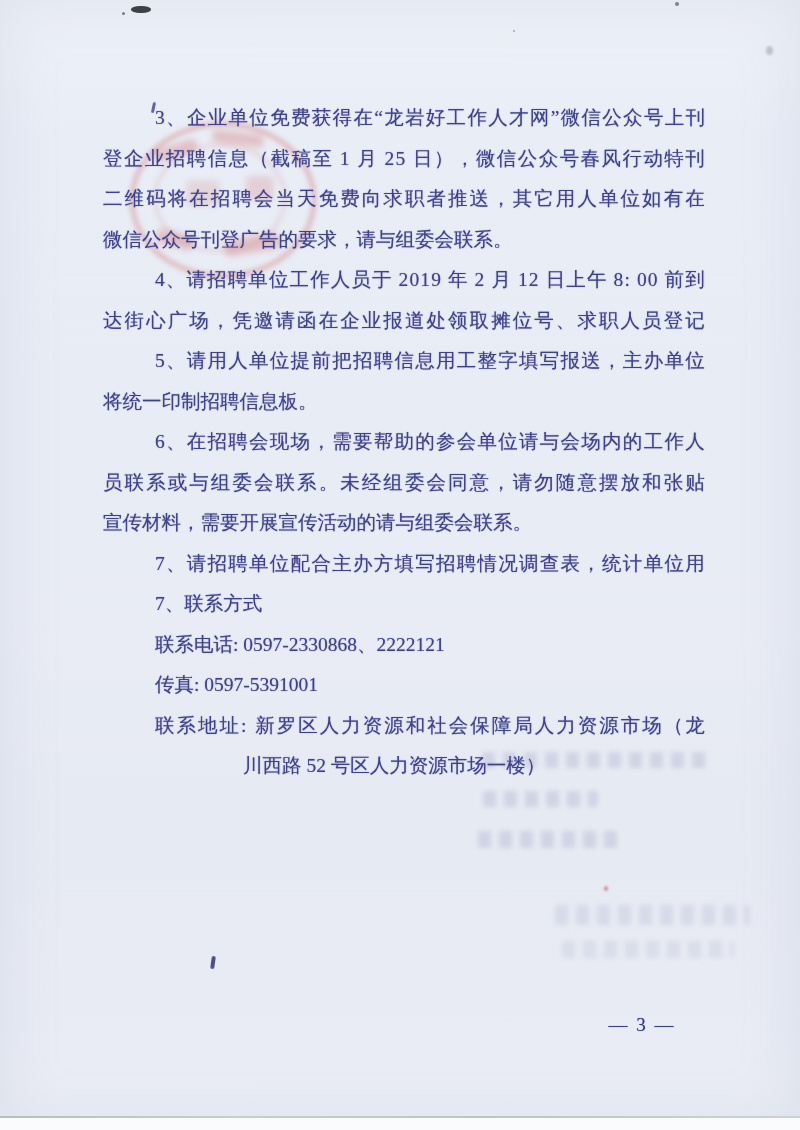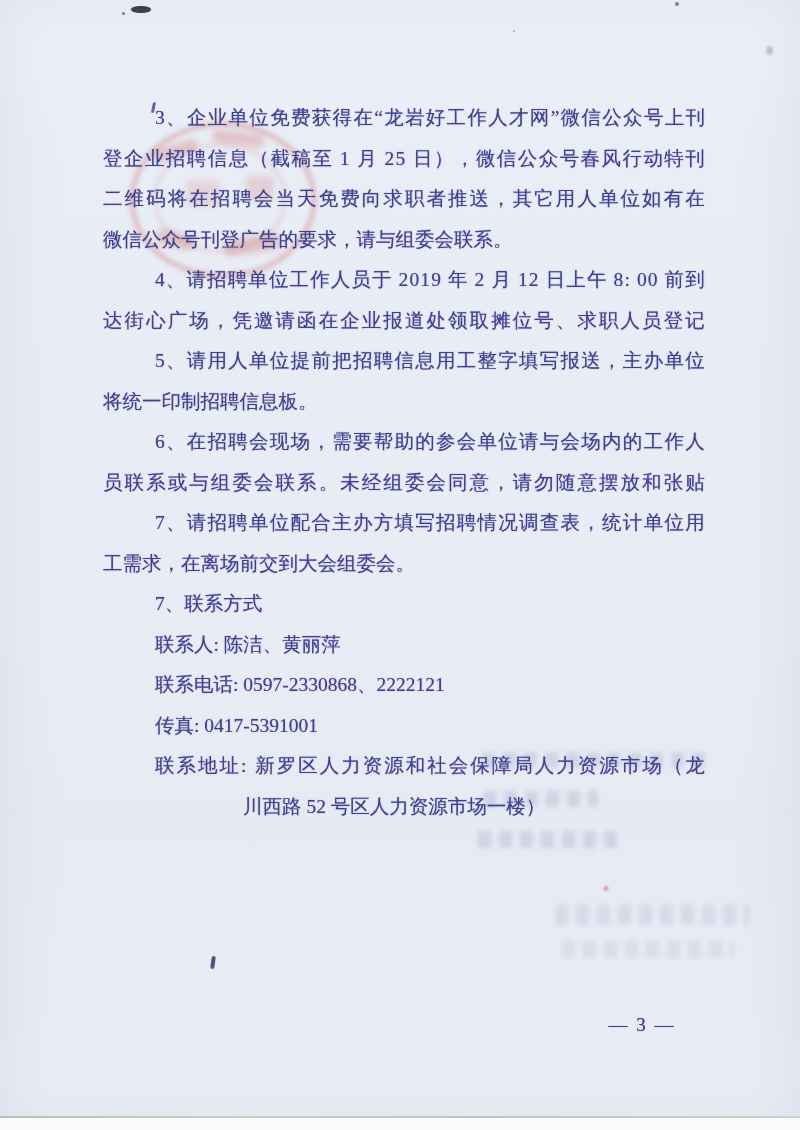--- a/index.html
+++ b/index.html
@@ -107,26 +107,25 @@
       <div class="line first just"><span>3</span><span>、</span><span>企</span><span>业</span><span>单</span><span>位</span><span>免</span><span>费</span><span>获</span><span>得</span><span>在</span><span>“</span><span>龙</span><span>岩</span><span>好</span><span>工</span><span>作</span><span>人</span><span>才</span><span>网</span><span>”</span><span>微</span><span>信</span><span>公</span><span>众</span><span>号</span><span>上</span><span>刊</span></div>
       <div class="line just"><span>登</span><span>企</span><span>业</span><span>招</span><span>聘</span><span>信</span><span>息</span><span>（</span><span>截</span><span>稿</span><span>至</span><span> </span><span>1</span><span> </span><span>月</span><span> </span><span>2</span><span>5</span><span> </span><span>日</span><span>）</span><span>，</span><span>微</span><span>信</span><span>公</span><span>众</span><span>号</span><span>春</span><span>风</span><span>行</span><span>动</span><span>特</span><span>刊</span></div>
       <div class="line just"><span>二</span><span>维</span><span>码</span><span>将</span><span>在</span><span>招</span><span>聘</span><span>会</span><span>当</span><span>天</span><span>免</span><span>费</span><span>向</span><span>求</span><span>职</span><span>者</span><span>推</span><span>送</span><span>，</span><span>其</span><span>它</span><span>用</span><span>人</span><span>单</span><span>位</span><span>如</span><span>有</span><span>在</span></div>
       <div class="line">微信公众号刊登广告的要求，请与组委会联系。</div>
       <div class="line first just"><span>4</span><span>、</span><span>请</span><span>招</span><span>聘</span><span>单</span><span>位</span><span>工</span><span>作</span><span>人</span><span>员</span><span>于</span><span> </span><span>2</span><span>0</span><span>1</span><span>9</span><span> </span><span>年</span><span> </span><span>2</span><span> </span><span>月</span><span> </span><span>1</span><span>2</span><span> </span><span>日</span><span>上</span><span>午</span><span> </span><span>8</span><span>:</span><span> </span><span>0</span><span>0</span><span> </span><span>前</span><span>到</span></div>
       <div class="line just"><span>达</span><span>街</span><span>心</span><span>广</span><span>场</span><span>，</span><span>凭</span><span>邀</span><span>请</span><span>函</span><span>在</span><span>企</span><span>业</span><span>报</span><span>道</span><span>处</span><span>领</span><span>取</span><span>摊</span><span>位</span><span>号</span><span>、</span><span>求</span><span>职</span><span>人</span><span>员</span><span>登</span><span>记</span></div>
       <div class="line first just"><span>5</span><span>、</span><span>请</span><span>用</span><span>人</span><span>单</span><span>位</span><span>提</span><span>前</span><span>把</span><span>招</span><span>聘</span><span>信</span><span>息</span><span>用</span><span>工</span><span>整</span><span>字</span><span>填</span><span>写</span><span>报</span><span>送</span><span>，</span><span>主</span><span>办</span><span>单</span><span>位</span></div>
       <div class="line">将统一印制招聘信息板。</div>
       <div class="line first just"><span>6</span><span>、</span><span>在</span><span>招</span><span>聘</span><span>会</span><span>现</span><span>场</span><span>，</span><span>需</span><span>要</span><span>帮</span><span>助</span><span>的</span><span>参</span><span>会</span><span>单</span><span>位</span><span>请</span><span>与</span><span>会</span><span>场</span><span>内</span><span>的</span><span>工</span><span>作</span><span>人</span></div>
       <div class="line just"><span>员</span><span>联</span><span>系</span><span>或</span><span>与</span><span>组</span><span>委</span><span>会</span><span>联</span><span>系</span><span>。</span><span>未</span><span>经</span><span>组</span><span>委</span><span>会</span><span>同</span><span>意</span><span>，</span><span>请</span><span>勿</span><span>随</span><span>意</span><span>摆</span><span>放</span><span>和</span><span>张</span><span>贴</span></div>
+      <div class="line">宣传材料，需要开展宣传活动的请与组委会联系。</div>
       <div class="line first just"><span>7</span><span>、</span><span>请</span><span>招</span><span>聘</span><span>单</span><span>位</span><span>配</span><span>合</span><span>主</span><span>办</span><span>方</span><span>填</span><span>写</span><span>招</span><span>聘</span><span>情</span><span>况</span><span>调</span><span>查</span><span>表</span><span>，</span><span>统</span><span>计</span><span>单</span><span>位</span><span>用</span></div>
-      <div class="line">工需求，在离场前交到大会组委会。</div>
       <div class="line first">7、联系方式</div>
-      <div class="line first">联系人: 陈洁、黄丽萍</div>
       <div class="line first">联系电话: 0597-2330868、2222121</div>
-      <div class="line first">传真: 0417-5391001</div>
+      <div class="line first">传真: 0597-5391001</div>
       <div class="line first just"><span>联</span><span>系</span><span>地</span><span>址</span><span>:</span><span> </span><span>新</span><span>罗</span><span>区</span><span>人</span><span>力</span><span>资</span><span>源</span><span>和</span><span>社</span><span>会</span><span>保</span><span>障</span><span>局</span><span>人</span><span>力</span><span>资</span><span>源</span><span>市</span><span>场</span><span>（</span><span>龙</span></div>
       <div class="line hang">川西路 52 号区人力资源市场一楼）</div>
     </div>
 
   <div class="footer">— 3 —</div>
 
   <div class="speck smudge-topleft"></div>
   <div class="speck dot1"></div>
   <div class="speck dot2"></div>
   <div class="speck dot3"></div>

